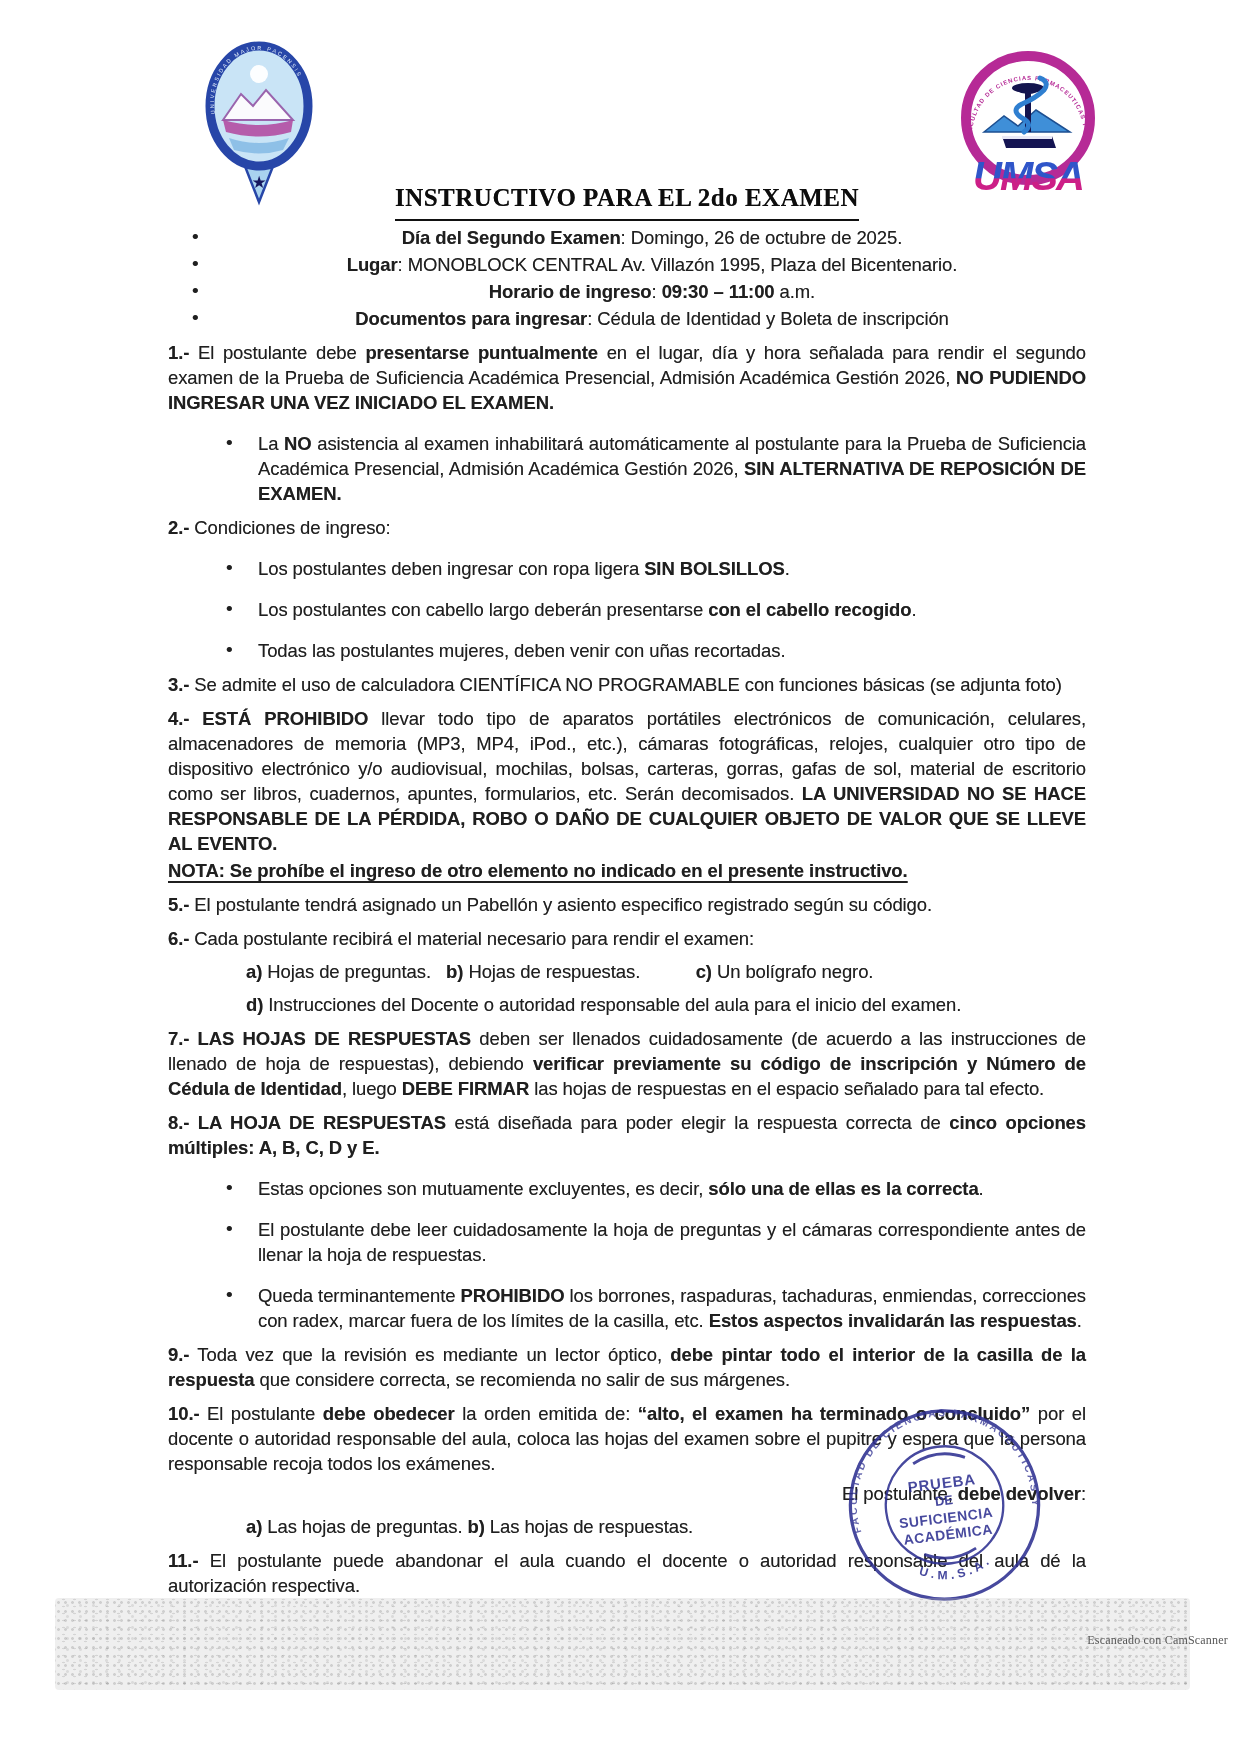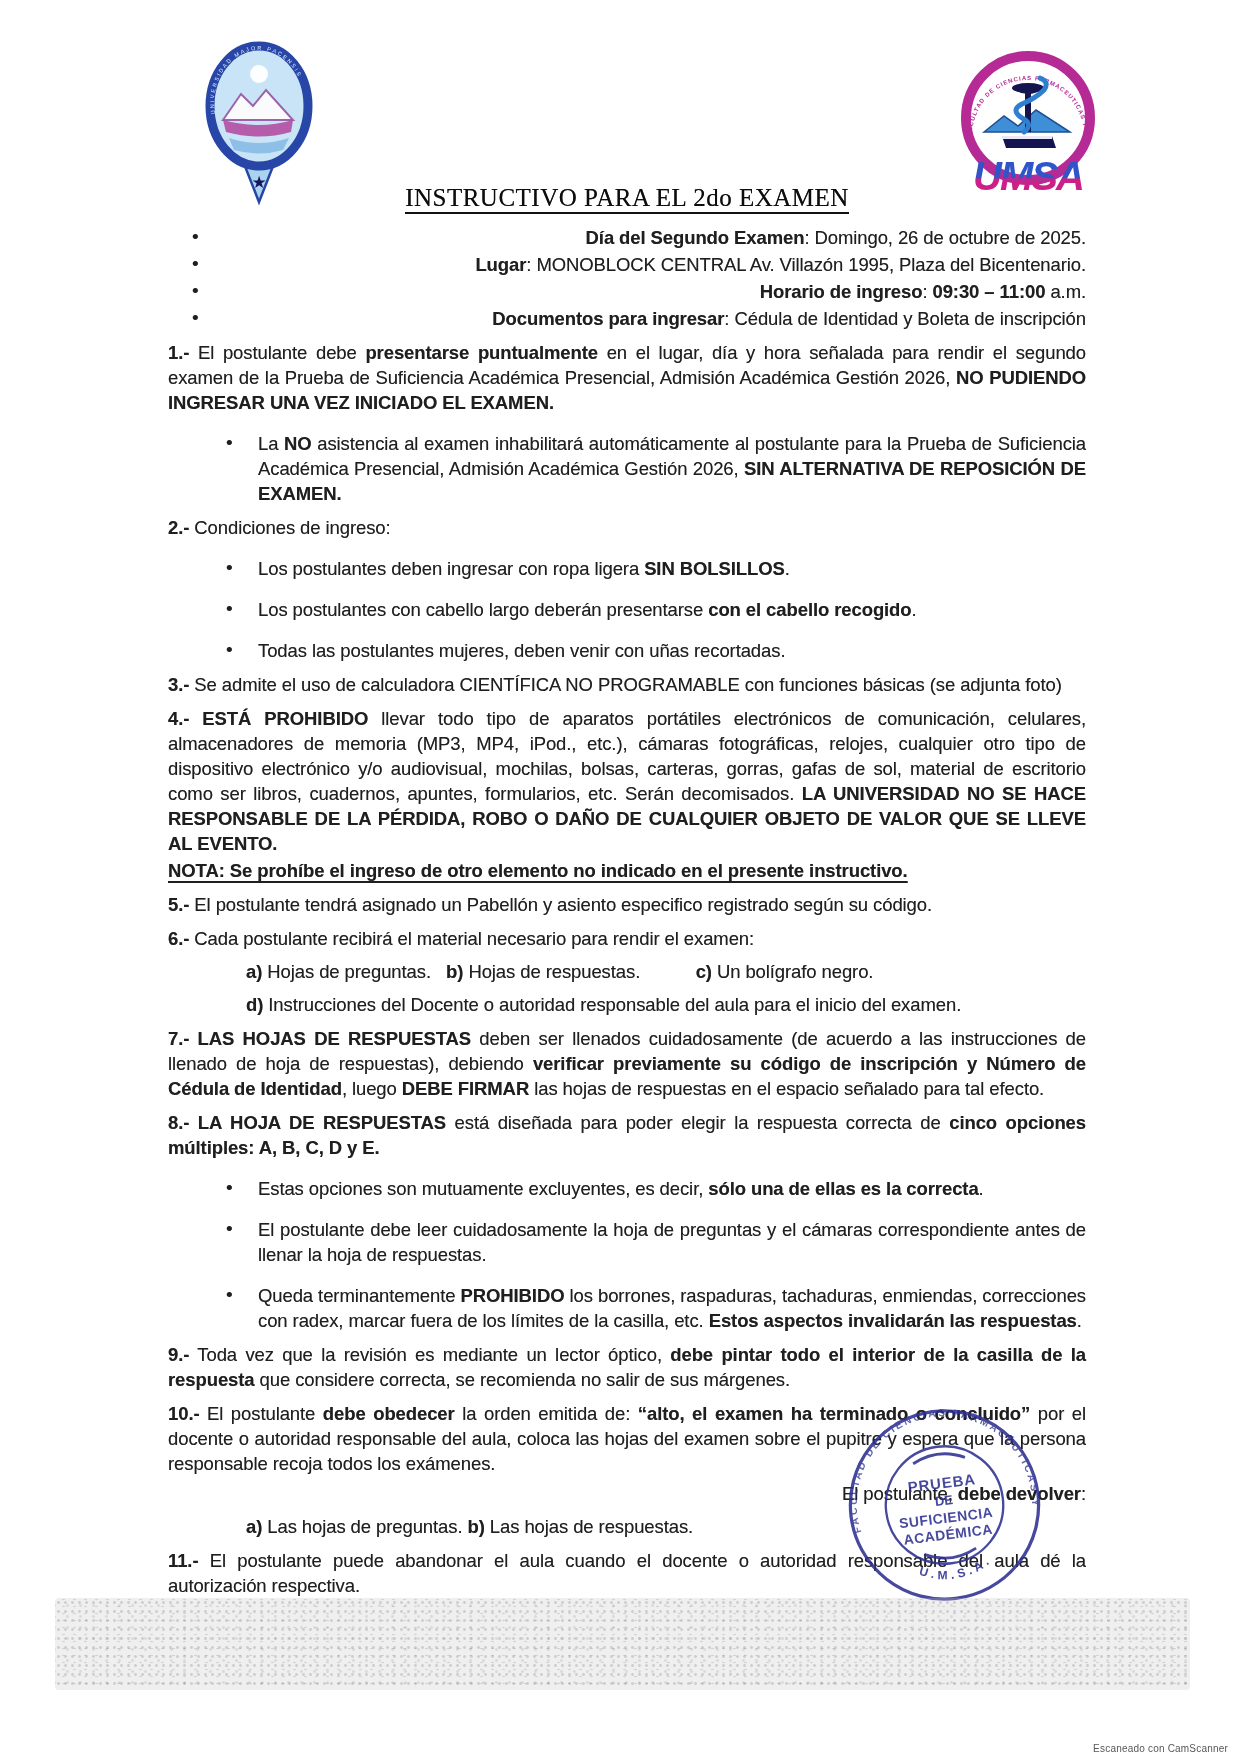--- a/index.html
+++ b/index.html
@@ -12,29 +12,29 @@
   .hdr-logo-right{position:absolute; left:952px; top:44px; width:150px; height:160px;}
   .hdr-text{
     position:absolute; left:262px; top:44px; width:710px; text-align:center;
     color:#1c2166; font-size:22.5px; line-height:28px; font-weight:500;
     text-shadow:0 0 .6px rgba(28,33,102,.75);
   }
   
   .content{position:absolute; left:168px; top:184px; width:918px;}
   .doc-title{text-align:center; margin:0 0 13px 0;}
   .doc-title span{
-    font-family:"Liberation Serif", serif; font-weight:normal; font-size:25px;
+    font-family:"Liberation Serif", serif; font-weight:bold; font-size:25px;
     color:#0d0d0d; letter-spacing:.5px; border-bottom:2.5px solid #111;
-    padding-bottom:1px; text-shadow:0 0 .5px rgba(0,0,0,.6);
+    padding-bottom:8px; text-shadow:0 0 .5px rgba(0,0,0,.6);
   }
   
   #doc-body{font-size:18.5px; line-height:25px; letter-spacing:-.1px;
     text-shadow:0 0 .4px rgba(0,0,0,.45);}
   .blk{margin-top:9px; text-align:justify;}
-  .blk.info{margin-top:2px; padding-left:50px; position:relative; text-align:right;}
+  .blk.info{margin-top:2px; padding-left:50px; position:relative; text-align:center;}
   .blk.info::before{content:"•"; position:absolute; left:24px; top:-1px; font-size:19px;}
   .blk.bullet{margin-top:16px; padding-left:90px; position:relative;}
   .blk.bullet::before{content:"•"; position:absolute; left:58px; top:-1px; font-size:19px;}
   .blk.para{margin-top:9px;}
   .blk.note{margin-top:2px; text-align:left;}
   .blk.lettered{margin-top:8px; padding-left:78px; white-space:pre-wrap; text-align:left;}
   .blk.plain{margin-top:5px; text-align:right;}
   .bold{font-weight:bold;}
   .underline{text-decoration:underline; text-decoration-thickness:1.7px; text-underline-offset:3.5px;}
   
@@ -46,22 +46,23 @@
     background-color:rgba(199,199,199,.28);
     background-image:
       radial-gradient(rgba(110,110,110,.25) 1px, transparent 1.5px),
       radial-gradient(rgba(90,90,90,.18) 1px, transparent 1.7px),
       radial-gradient(rgba(140,140,140,.2) 1.2px, transparent 1.9px);
     background-size:7px 9px, 11px 7px, 13px 11px;
     background-position:0 0, 3px 5px, 6px 2px;
     border-radius:4px;
   }
   .scanner-credit{
-    position:absolute; right:12px; top:1743px; font-size:10px; color:#575757;
+    position:absolute; right:12px; top:1633px; font-size:12px; color:#575757;
     letter-spacing:.2px;
+    font-family:Liberation Serif, serif;
   }
 </style>
 </head>
 <body>
 
 <div class="page">
 
   <div class="hdr-logo-left">
     <svg width="112" height="170" viewBox="0 0 112 170">
       <defs>

